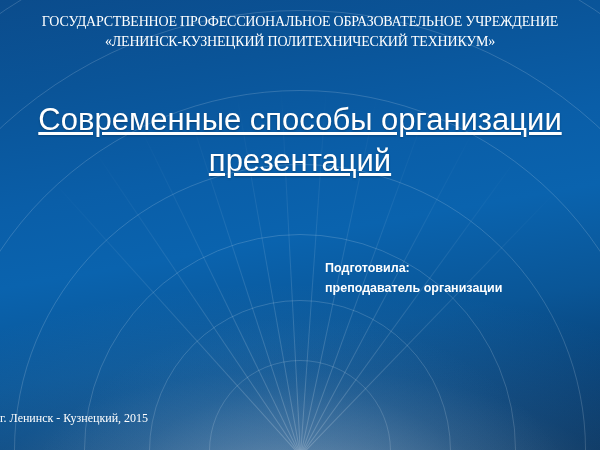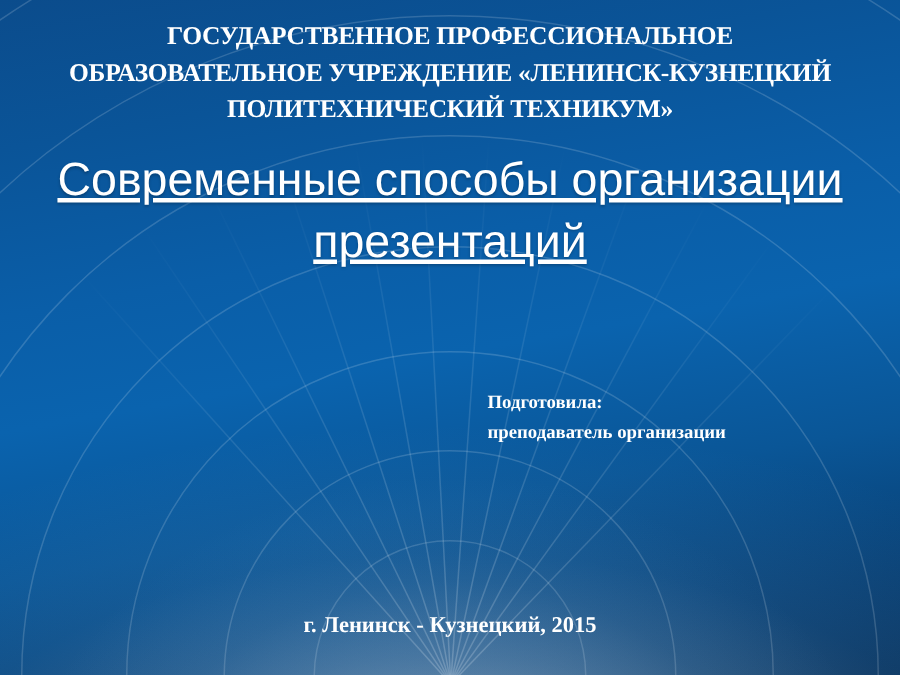--- a/index.html
+++ b/index.html
@@ -71,22 +71,22 @@
   }
 
   .org-title {
     position: absolute;
     top: 12px;
     left: 26px;
     right: 26px;
     text-align: center;
     color: #ffffff;
     font-family: "Liberation Serif", serif;
-    font-weight: bold;
-    font-size: 17px;
+    font-weight: normal;
+    font-size: 14px;
     line-height: 1.45;
     letter-spacing: -0.2px;
   }
 
   .main-title {
     position: absolute;
     top: 100px;
     left: 30px;
     right: 30px;
     text-align: center;
@@ -97,38 +97,38 @@
     font-weight: normal;
     text-shadow: 0 1px 2px rgba(0,0,0,0.25);
     text-decoration: underline;
   }
 
   .author-block {
     position: absolute;
     top: 258px;
     left: 325px;
     color: #ffffff;
-    font-family: Liberation Serif, serif;
+    font-family: Liberation Sans, sans-serif;
     font-weight: bold;
     font-size: 12.5px;
     line-height: 1.6;
     text-align: left;
   }
   .author-line { white-space: nowrap; }
 
   .place-date {
     position: absolute;
     bottom: 24px;
     left: 0;
     right: 0;
-    text-align: center;
+    text-align: left;
     color: #ffffff;
     font-family: "Liberation Serif", serif;
-    font-weight: bold;
-    font-size: 15px;
+    font-weight: normal;
+    font-size: 12px;
   }
 </style>
 </head>
 <body>
 
 <div class="slide">
 
   <div class="rings">
     <div class="ring" style="width:180px;height:180px;bottom:-92px;"></div>
     <div class="ring" style="width:300px;height:300px;bottom:-152px;"></div>

